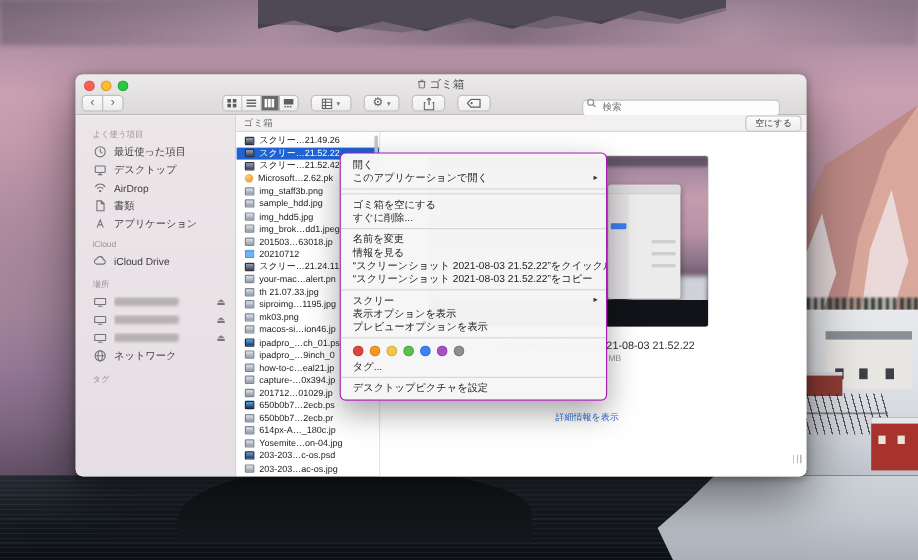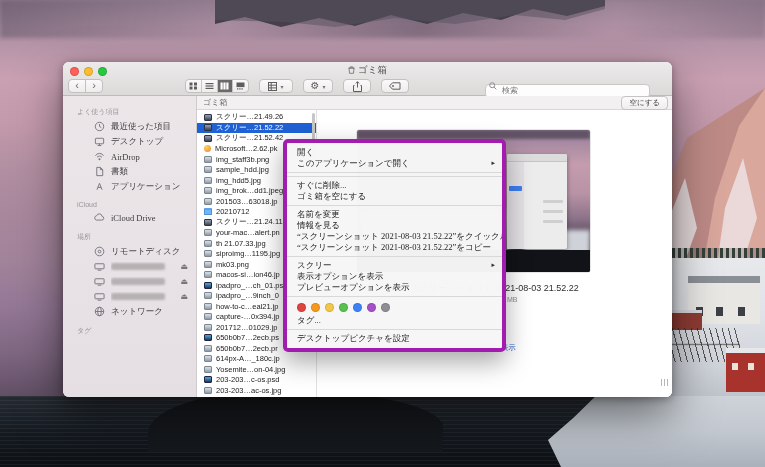--- a/index.html
+++ b/index.html
@@ -60,21 +60,21 @@
   .gear-glyph { font-size:10px; line-height:10px; }
   .search { position:absolute; left:422px; top:2px; width:165px; height:14px; }
   .search input { width:100%; height:100%; border:1px solid #c9c6c6; border-radius:4px; background:#fdfdfd;
     font-size:8px; padding:0 4px 0 16px; color:#333; outline:none; }
   .search svg { position:absolute; left:4px; top:3px; }
   .body { position:absolute; left:0; top:34px; right:0; bottom:0; display:flex; border-radius:0 0 6px 6px; overflow:hidden; }
   
   .sidebar { width:134px; flex:none; background:linear-gradient(180deg,rgba(236,229,232,.97),rgba(228,221,226,.97));
     border-right:1px solid #cfcbcc; padding-top:4px; overflow:hidden; }
   .sec-title { font-size:7px; color:#9a9298; padding:0 0 2px 14px; margin-top:7px; }
-  .side-row { height:15px; display:flex; align-items:center; padding-left:30px; padding-right:8px; font-size:8.5px; color:#3c3c3e;font-family:Liberation Serif, serif; }
+  .side-row { height:15px; display:flex; align-items:center; padding-left:14px; padding-right:8px; font-size:8.5px; color:#3c3c3e; }
   .side-row .sic { width:12px; height:12px; flex:none; margin-right:6px; display:flex; align-items:center; justify-content:center; color:#72727a; }
   .side-row .lbl { white-space:nowrap; overflow:hidden; flex:1; }
   .redact { display:inline-block; width:54px; height:7px; background:#b6b1b3; border-radius:2px; filter:blur(1.3px); }
   .eject { flex:none; font-size:8px; color:#76767c; margin-left:4px; }
   
   .content { flex:1; display:flex; flex-direction:column; background:#fff; min-width:0; }
   .trashbar { height:14px; flex:none; background:#f2f0f0; border-bottom:1px solid #d9d6d6;
     display:flex; align-items:center; padding:0 4px 0 6px; }
   .trashbar .loc { font-size:8px; color:#6b6b6b; flex:1; }
   .btn-empty { font-size:7.5px; color:#444; border:1px solid #c6c3c3; border-radius:4px;
@@ -105,22 +105,22 @@
   .t-mtnsnow { position:absolute; left:0; top:78px; width:150px; height:46px; background:#d8cfd6; filter:blur(4px); opacity:.8; }
   .t-redhouse { position:absolute; left:194px; top:92px; width:11px; height:9px; background:#a33730; border-top:2px solid #ddd; }
   .t-snow { position:absolute; right:0; top:100px; width:66px; height:32px; background:#cfd2d8; filter:blur(2px); }
   .t-bottom { position:absolute; left:0; bottom:0; width:100%; height:22px; background:#121318; }
   .pv-name { position:absolute; left:0; right:0; top:172px; text-align:center; font-size:9px; color:#2f2f2f; white-space:nowrap; }
   .pv-size { position:absolute; left:190px; top:186px; font-size:7px; color:#8e8e8e; }
   .pv-link { position:absolute; left:146px; top:233px; font-size:7.5px; color:#2e66c9; white-space:nowrap; }
   .grip { position:absolute; right:4px; bottom:11px; width:7px; height:7px;
     background:repeating-linear-gradient(90deg,#b9b6b6 0 1px,transparent 1px 3px); }
   
-  .menu { position:absolute; left:220px; top:77px; width:223px; background:rgba(246,246,246,.98);
-    border:4px solid #a21caf; border-radius:5px; box-shadow:0 10px 26px rgba(0,0,0,.35); padding:4px 0; z-index:50;font-family:Liberation Serif, serif; }
+  .menu { position:absolute; left:220px; top:65px; width:223px; background:rgba(246,246,246,.98);
+    border:1px solid #a21caf; border-radius:5px; box-shadow:0 10px 26px rgba(0,0,0,.35); padding:4px 0; z-index:50; }
   .mi { height:11px; line-height:11px; font-size:8.5px; color:#1c1c1c; padding:0 18px 0 10px;
     white-space:nowrap; overflow:hidden; position:relative; }
   .mi .arrow { position:absolute; right:7px; top:0; font-size:7px; color:#333; }
   .mdiv { height:1px; background:#d8d8d8; margin:3px 0; }
   .mtags { height:15px; display:flex; align-items:center; gap:5px; padding-left:10px; }
   .mtags i { width:9px; height:9px; border-radius:50%; display:block; border:0.5px solid rgba(0,0,0,.12); }
 </style>
 </head>
 <body>
 
@@ -292,29 +292,20 @@
               <svg width="12" height="11" viewBox="0 0 13 12">
                 <path d="M3.6 8.8 a2.4 2.4 0 0 1 .3-4.7 3.1 3.1 0 0 1 6 .7 2 2 0 0 1-.5 4 z" fill="none" stroke="#72727a"></path>
               </svg>
             </span>
             <span class="lbl">iCloud Drive</span>
           </div>
           <div class="sec-title">場所</div>
           <div class="side-row">
             <span class="sic">
               <svg width="11" height="11" viewBox="0 0 12 12">
-                <circle cx="6" cy="6" r="4.7" fill="none" stroke="#72727a"></circle>
-                <circle cx="6" cy="6" r="1.5" fill="none" stroke="#72727a"></circle>
-              </svg>
-            </span>
-            <span class="lbl">リモートディスク</span>
-          </div>
-          <div class="side-row">
-            <span class="sic">
-              <svg width="11" height="11" viewBox="0 0 12 12">
                 <rect x="1" y="3" width="10" height="5.5" rx="0.6" fill="none" stroke="#72727a"></rect>
                 <line x1="4" y1="10" x2="8" y2="10" stroke="#72727a"></line>
               </svg>
             </span>
             <span class="lbl"><span class="redact"></span></span>
             <span class="eject">⏏</span>
           </div>
           <div class="side-row">
             <span class="sic">
               <svg width="11" height="11" viewBox="0 0 12 12">
@@ -487,22 +478,22 @@
           </div>
         </div>
       </div>
     </div>
 
     <div class="menu" id="menu-root">
         <div class="mi"><span>開く</span></div>
         <div class="mi"><span>このアプリケーションで開く</span><span class="arrow">▸</span></div>
         <div class="mdiv"></div>
         <div class="mdiv"></div>
+        <div class="mi"><span>ゴミ箱を空にする</span></div>
         <div class="mi"><span>すぐに削除...</span></div>
-        <div class="mi"><span>ゴミ箱を空にする</span></div>
         <div class="mdiv"></div>
         <div class="mi"><span>名前を変更</span></div>
         <div class="mi"><span>情報を見る</span></div>
         <div class="mi"><span>“スクリーンショット 2021-08-03 21.52.22”をクイックルック</span></div>
         <div class="mi"><span>“スクリーンショット 2021-08-03 21.52.22”をコピー</span></div>
         <div class="mdiv"></div>
         <div class="mi"><span>スクリー</span><span class="arrow">▸</span></div>
         <div class="mi"><span>表示オプションを表示</span></div>
         <div class="mi"><span>プレビューオプションを表示</span></div>
         <div class="mdiv"></div>

